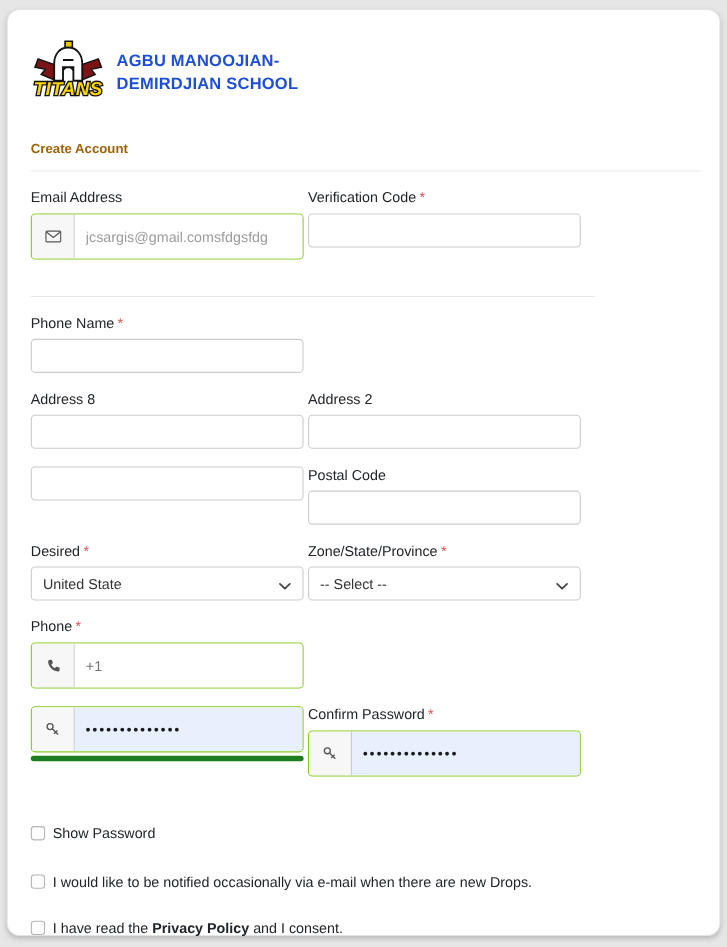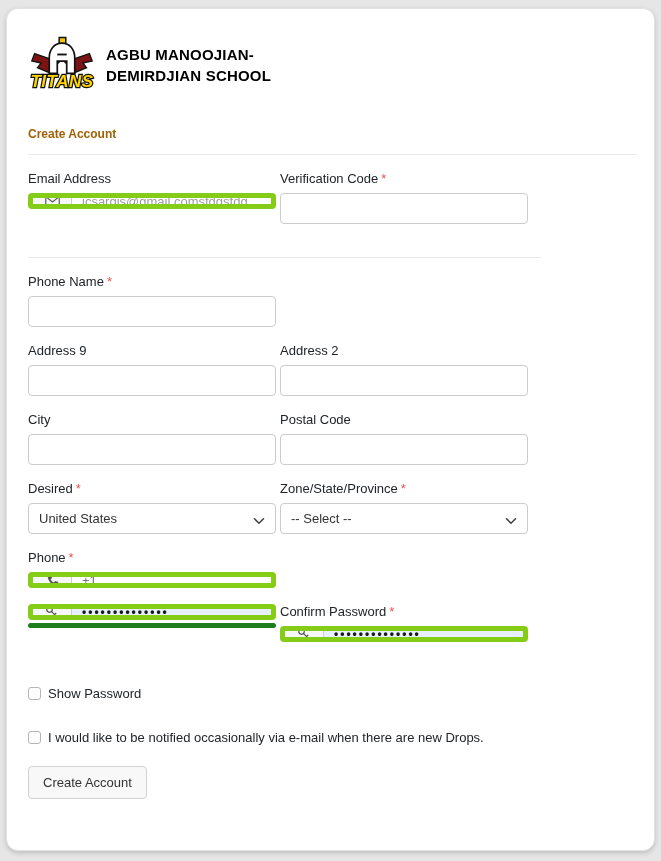--- a/index.html
+++ b/index.html
@@ -60,22 +60,22 @@
     font-size: 13px;
     color: #444;
     padding: 0 10px;
     background: #fff;
     outline: none;
   }
 
   .input-group {
     display: flex;
     width: 100%;
-    height: 16px;
-    border: 5px solid #84cc16;
+    height: 42px;
+    border: 1px solid #84cc16;
     border-radius: 4px;
     overflow: hidden;
     background: #fff;
   }
   .input-addon {
     width: 39px;
     flex: 0 0 39px;
     background: #f7f7f7;
     border-right: 1px solid #cccccc;
     display: flex;
@@ -154,21 +154,21 @@
     <span>
       <svg width="68" height="56" viewBox="0 0 72 58">
         <path d="M33 2 h7 v9 h-7 z" fill="#f5c400" stroke="#121212" stroke-width="1.6"></path>
         <path d="M7 19 L33 28 L22 39 L10 34 L14 29 L4 27 Z" fill="#7c1416" stroke="#121212" stroke-width="1.4"></path>
         <path d="M65 19 L39 28 L50 39 L62 34 L58 29 L68 27 Z" fill="#7c1416" stroke="#121212" stroke-width="1.4"></path>
         <path d="M36 8 C27.5 8 22.5 15 22.5 23.5 L22.5 40 L31 40 L31 27 L41 27 L41 40 L49.5 40 L49.5 23.5 C49.5 15 44.5 8 36 8 Z" fill="#ffffff" stroke="#121212" stroke-width="1.8"></path>
         <path d="M31 20 h10" stroke="#121212" stroke-width="2"></path>
         <text x="36" y="54" text-anchor="middle" font-family="Liberation Sans, sans-serif" font-weight="bold" font-style="italic" font-size="18" fill="#ffd400" stroke="#121212" stroke-width="2.6" paint-order="stroke" letter-spacing="0.5">TITANS</text>
       </svg>
     </span>
-    <div class="brand-name" style="color: #000000;">
+    <div class="brand-name" style="color: #1d4ed8;">
       <div>AGBU MANOOJIAN-</div>
       <div>DEMIRDJIAN SCHOOL</div>
     </div>
   </div>
 
   <h1 class="page-title">Create Account</h1>
   <hr class="hr-full">
 
   <div class="form-area">
 
@@ -198,47 +198,46 @@
     <div class="row">
       <div class="col field">
         <label><span>Phone Name</span><span class="req" style="color: rgb(229, 84, 84);">*</span></label>
         <input class="text-input" type="text" style="">
       </div>
     </div>
 
     
     <div class="row">
       <div class="col field">
-        <label><span>Address 9</span></label>
+        <label><span>Address 8</span></label>
         <input class="text-input" type="text" style="">
       </div>
       <div class="col field">
         <label><span>Address 2</span></label>
         <input class="text-input" type="text" style="">
       </div>
     </div>
 
     
     <div class="row">
       <div class="col field">
-        <label><span>City</span></label>
         <input class="text-input" type="text" style="">
       </div>
       <div class="col field">
         <label><span>Postal Code</span></label>
         <input class="text-input" type="text" style="">
       </div>
     </div>
 
     
     <div class="row">
       <div class="col field">
         <label><span>Desired</span><span class="req" style="color: rgb(229, 84, 84);">*</span></label>
         <div class="select">
-          <span>United States</span>
+          <span>United State</span>
           <span class="chev">
             <svg width="12" height="8" viewBox="0 0 12 8" fill="none" stroke="#444" stroke-width="1.6" stroke-linecap="round" stroke-linejoin="round">
                 <path d="M1.5 1.8 L6 6.2 L10.5 1.8"></path>
               </svg>
           </span>
         </div>
       </div>
       <div class="col field">
         <label><span>Zone/State/Province</span><span class="req" style="color: rgb(229, 84, 84);">*</span></label>
         <div class="select">
@@ -300,17 +299,21 @@
     <div class="check-row cr1">
       <span class="checkbox"></span>
       <span class="check-label">Show Password</span>
     </div>
 
     <div class="check-row cr2">
       <span class="checkbox"></span>
       <span class="check-label">I would like to be notified occasionally via e-mail when there are new Drops.</span>
     </div>
 
+    <div class="check-row cr3">
+      <span class="checkbox"></span>
+      <span class="check-label"><span>I have read the </span><a class="privacy-link">Privacy Policy</a><span> and I consent.</span></span>
+    </div>
 
     <button class="submit-btn">Create Account</button>
 
   </div>
 </div>
 
 </body></html>

